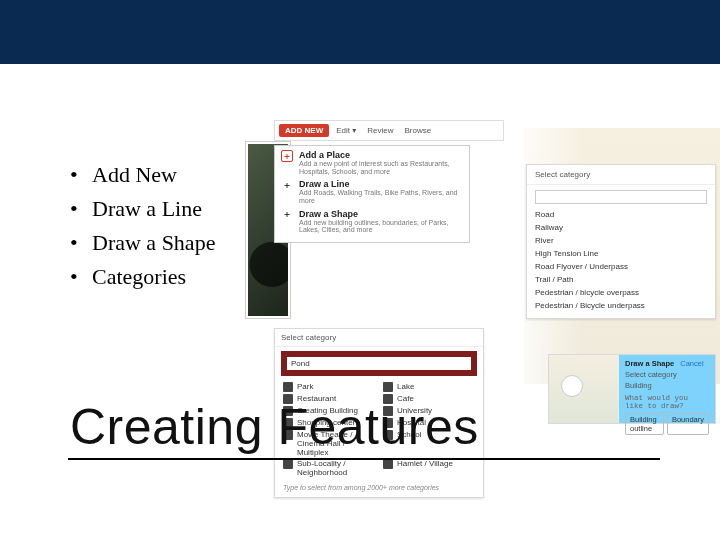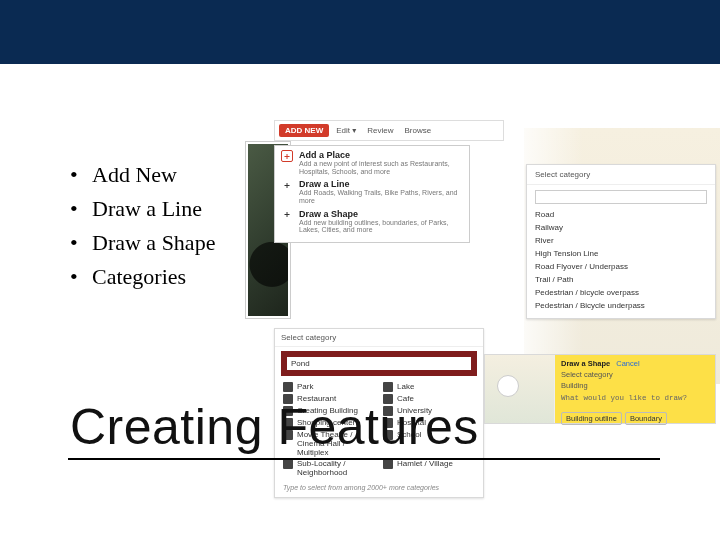--- a/index.html
+++ b/index.html
@@ -163,40 +163,40 @@
   .shot-catgrid .gi {
     width:10px; height:10px; flex:0 0 10px;
     background:#444; border-radius:1px;
   }
   .shot-catgrid .foot { padding:3px 8px 6px; color:#888; font-style:italic; font-size:7px; }
 
   
   .shot-shape {
     position: absolute;
     right: 4px; top: 226px;
-    width: 232px; height: 70px;
-    background: #fde047;
+    width: 168px; height: 70px;
+    background: #7dd3fc;
     border: 1px solid #d9d9d9;
     font-size: 7.5px;
     display: flex;
   }
   .shot-shape .mini-map {
     width: 70px; background: linear-gradient(#f4efe0,#e0e6d8);
     position: relative; border-right:1px solid #eee;
   }
   .shot-shape .mini-map .ball {
     position:absolute; left:12px; top:20px; width:22px; height:22px;
     border-radius:50%; background:#fff; border:1px solid #ccc;
   }
   .shot-shape .panel { flex:1; padding:4px 6px; }
   .shot-shape .name { font-weight:bold; color:#222; }
   .shot-shape .cancel { color:#2a6cd4; margin-left:4px; }
   .shot-shape .sel { color:#555; margin-top:2px; }
   .shot-shape .que { color:#666; margin-top:4px;font-family:Liberation Mono, monospace; }
-  .shot-shape .btns { display:flex; gap:3px; margin-top:10px; }
+  .shot-shape .btns { display:flex; gap:3px; margin-top:3px; }
   .shot-shape .btn {
     border:1px solid #bbb; padding:1px 4px; border-radius:2px; color:#333;
   }
 </style>
 </head>
 <body>
 
 <div class="topbar"></div>
 
 <div class="content-area">

